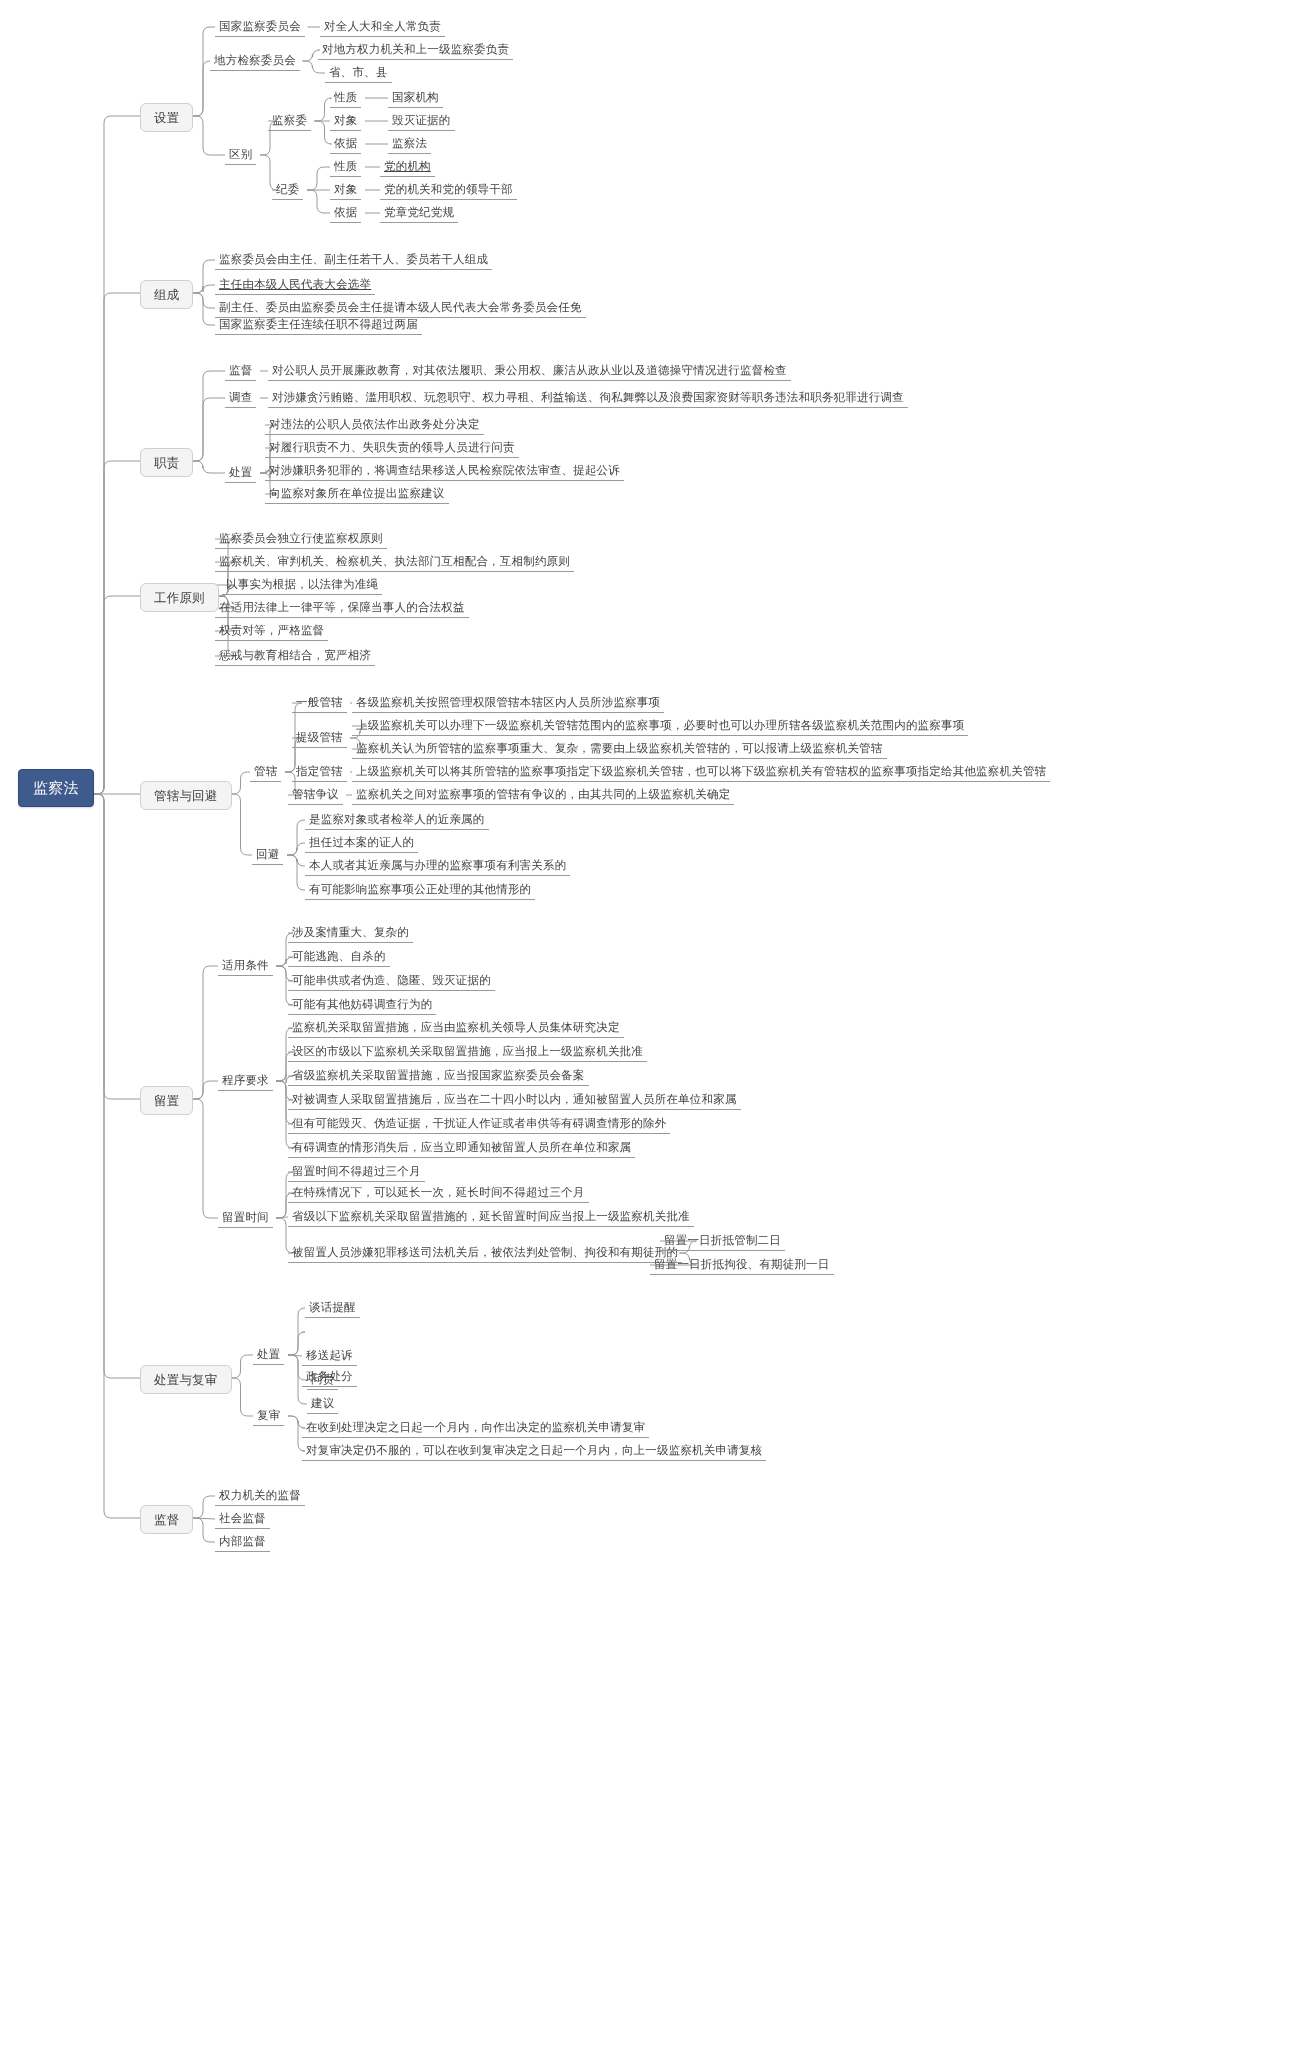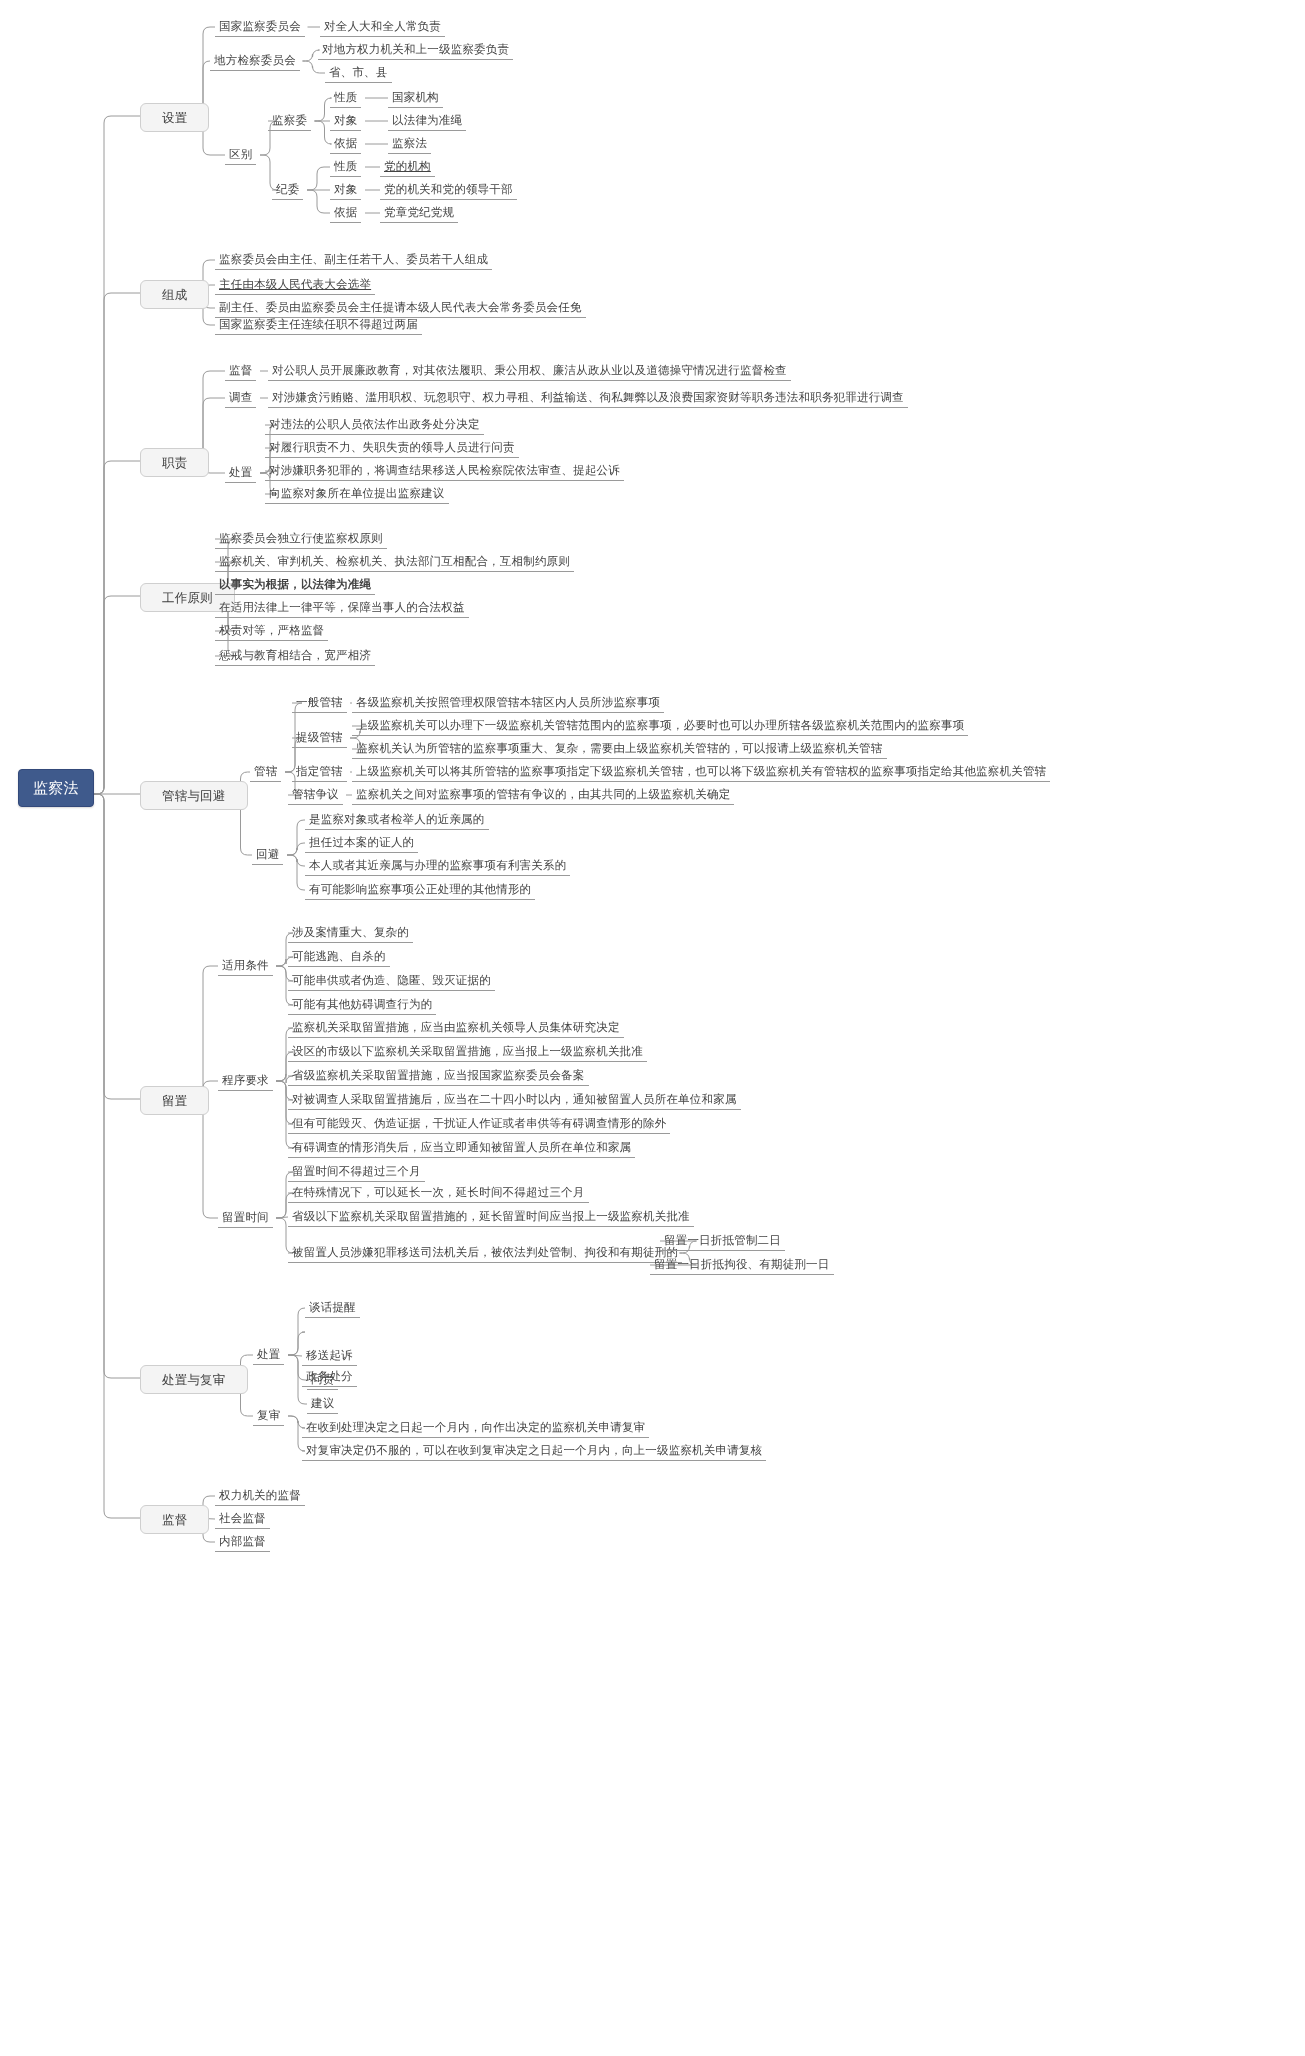--- a/index.html
+++ b/index.html
@@ -48,21 +48,21 @@
     font-size: 15px;
     line-height: 18px;
     box-shadow: 0 1px 2px rgba(0,0,0,0.16);
   }
 
   
   .lvl1 {
     background: #f4f4f4;
     border: 1px solid #cfcfcf;
     border-radius: 6px;
-    padding: 6px 21px;
+    padding: 6px 13px;
     font-size: 12.5px;
     line-height: 15px;
     color: #3d3d3d;
   }
 
   
   .plain {
     padding: 1px 4px 3px 4px;
   }
   .plain.uline {
@@ -181,21 +181,21 @@
       <div class="node plain uline" style="left: 215px; top: 18px;">国家监察委员会</div>
       <div class="node plain uline" style="left: 320px; top: 18px;">对全人大和全人常负责</div>
       <div class="node plain uline" style="left: 210px; top: 52px;">地方检察委员会</div>
       <div class="node plain uline" style="left: 318px; top: 41px;">对地方权力机关和上一级监察委负责</div>
       <div class="node plain uline" style="left: 325px; top: 64px;">省、市、县</div>
       <div class="node plain uline" style="left: 225px; top: 146px;">区别</div>
       <div class="node plain uline" style="left: 268px; top: 112px;">监察委</div>
       <div class="node plain uline" style="left: 330px; top: 89px;">性质</div>
       <div class="node plain uline" style="left: 388px; top: 89px;">国家机构</div>
       <div class="node plain uline" style="left: 330px; top: 112px;">对象</div>
-      <div class="node plain uline" style="left: 388px; top: 112px;">以法律为准绳</div>
+      <div class="node plain uline" style="left: 388px; top: 112px;">毁灭证据的</div>
       <div class="node plain uline" style="left: 330px; top: 135px;">依据</div>
       <div class="node plain uline" style="left: 388px; top: 135px;">监察法</div>
       <div class="node plain uline" style="left: 272px; top: 181px;">纪委</div>
       <div class="node plain uline" style="left: 330px; top: 158px;">性质</div>
       <div class="node plain uline" style="left: 380px; top: 158px; text-decoration: underline;">党的机构</div>
       <div class="node plain uline" style="left: 330px; top: 181px;">对象</div>
       <div class="node plain uline" style="left: 380px; top: 181px;">党的机关和党的领导干部</div>
       <div class="node plain uline" style="left: 330px; top: 204px;">依据</div>
       <div class="node plain uline" style="left: 380px; top: 204px;">党章党纪党规</div>
       <div class="node plain uline" style="left: 215px; top: 251px;">监察委员会由主任、副主任若干人、委员若干人组成</div>
@@ -206,21 +206,21 @@
       <div class="node plain uline" style="left: 268px; top: 362px;">对公职人员开展廉政教育，对其依法履职、秉公用权、廉洁从政从业以及道德操守情况进行监督检查</div>
       <div class="node plain uline" style="left: 225px; top: 389px;">调查</div>
       <div class="node plain uline" style="left: 268px; top: 389px;">对涉嫌贪污贿赂、滥用职权、玩忽职守、权力寻租、利益输送、徇私舞弊以及浪费国家资财等职务违法和职务犯罪进行调查</div>
       <div class="node plain uline" style="left: 225px; top: 464px;">处置</div>
       <div class="node plain uline" style="left: 265px; top: 416px;">对违法的公职人员依法作出政务处分决定</div>
       <div class="node plain uline" style="left: 265px; top: 439px;">对履行职责不力、失职失责的领导人员进行问责</div>
       <div class="node plain uline" style="left: 265px; top: 462px;">对涉嫌职务犯罪的，将调查结果移送人民检察院依法审查、提起公诉</div>
       <div class="node plain uline" style="left: 265px; top: 485px;">向监察对象所在单位提出监察建议</div>
       <div class="node plain uline" style="left: 215px; top: 530px;">监察委员会独立行使监察权原则</div>
       <div class="node plain uline" style="left: 215px; top: 553px;">监察机关、审判机关、检察机关、执法部门互相配合，互相制约原则</div>
-      <div class="node plain uline" style="left: 215px; top: 576px; font-weight: bold;">以事实为根据，以法律为准绳</div>
+      <div class="node plain uline" style="left: 222px; top: 576px;">以事实为根据，以法律为准绳</div>
       <div class="node plain uline" style="left: 215px; top: 599px;">在适用法律上一律平等，保障当事人的合法权益</div>
       <div class="node plain uline" style="left: 215px; top: 622px;">权责对等，严格监督</div>
       <div class="node plain uline" style="left: 215px; top: 647px;">惩戒与教育相结合，宽严相济</div>
       <div class="node plain uline" style="left: 250px; top: 763px;">管辖</div>
       <div class="node plain uline" style="left: 292px; top: 694px;">一般管辖</div>
       <div class="node plain uline" style="left: 352px; top: 694px;">各级监察机关按照管理权限管辖本辖区内人员所涉监察事项</div>
       <div class="node plain uline" style="left: 292px; top: 729px;">提级管辖</div>
       <div class="node plain uline" style="left: 352px; top: 717px;">上级监察机关可以办理下一级监察机关管辖范围内的监察事项，必要时也可以办理所辖各级监察机关范围内的监察事项</div>
       <div class="node plain uline" style="left: 352px; top: 740px;">监察机关认为所管辖的监察事项重大、复杂，需要由上级监察机关管辖的，可以报请上级监察机关管辖</div>
       <div class="node plain uline" style="left: 292px; top: 763px;">指定管辖</div>

